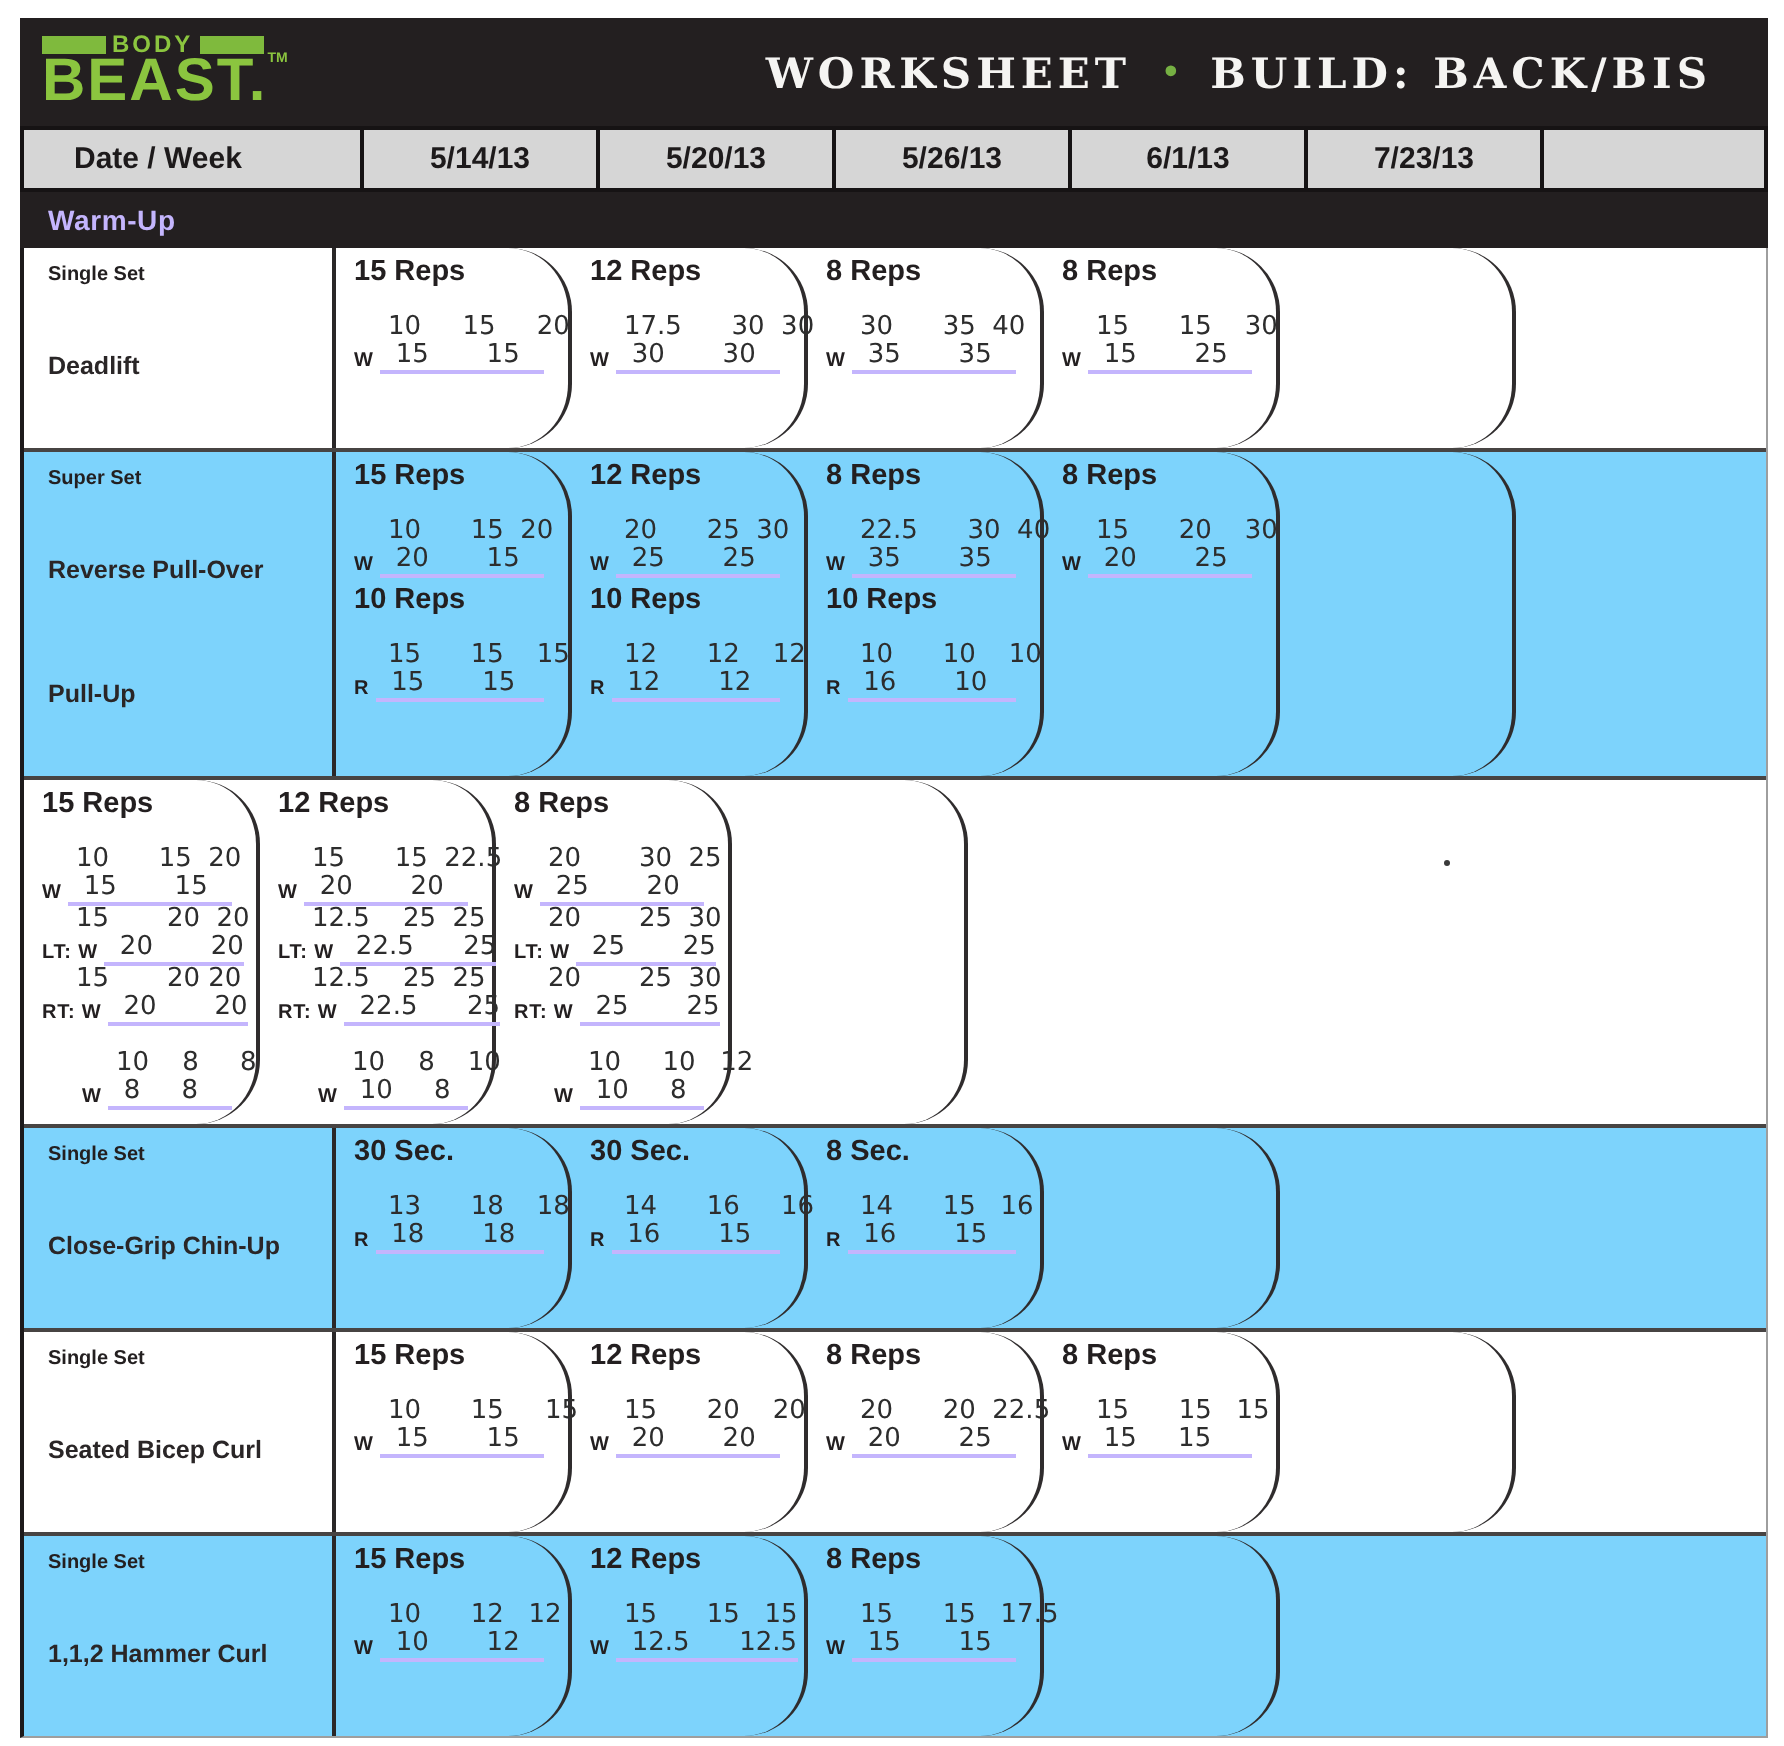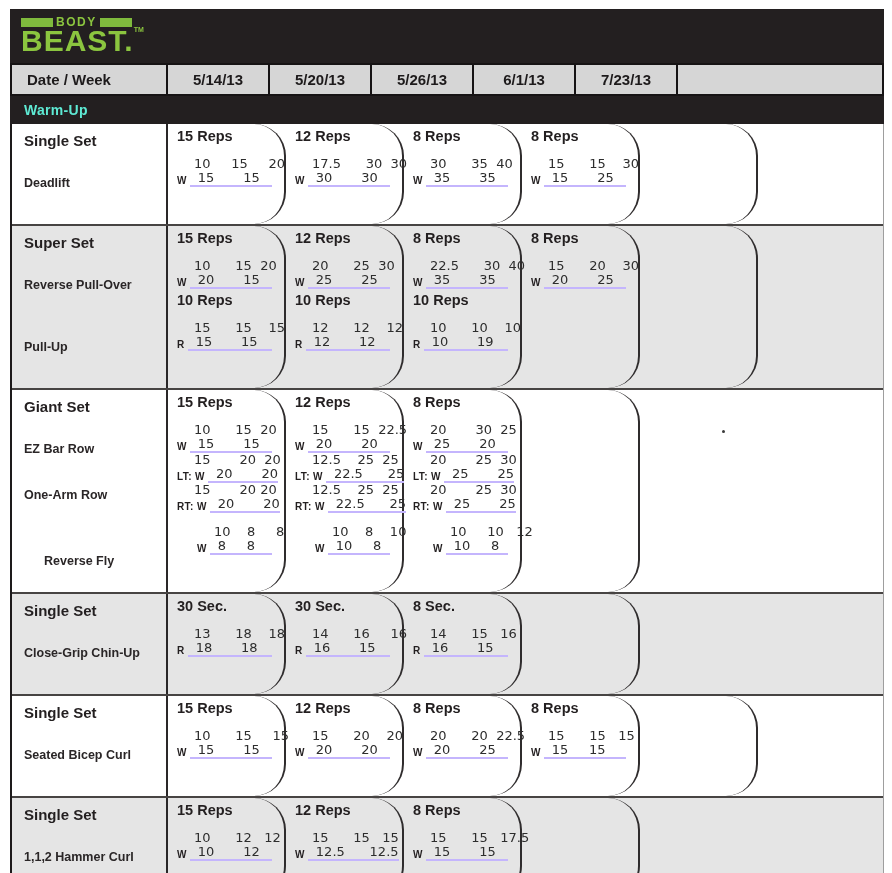--- a/index.html
+++ b/index.html
@@ -16,37 +16,37 @@
   .logo-tm { font-size:7px; vertical-align:top; letter-spacing:0; }
   .hdr-title { margin-left:auto; margin-right:28px; display:flex; align-items:center;
                font-family:"DejaVu Serif",serif; font-weight:bold; font-size:21px;
                color:#f5f4f2; letter-spacing:2.5px; white-space:nowrap; }
   .hdr-bullet { color:#76b043; font-size:15px; margin:0 15px; letter-spacing:0; }
 
   
   .date-row { display:flex; height:33px; background:#d6d6d6; border:2px solid #161314; border-bottom:2px solid #161314; }
   .date-cell { border-right:2px solid #161314; display:flex; align-items:center; justify-content:center;
                font-weight:bold; font-size:15px; color:#1d1a1b; }
-  .date-cell.lbl { width:156px; justify-content:flex-start; padding-left:15px; }
-  .date-cell.d { width:102px; }
+  .date-cell.lbl { width:170px; justify-content:flex-start; padding-left:25px; }
+  .date-cell.d { width:118px; }
   .date-cell.last { flex:1; border-right:none; }
 
   
-  .section-bar { height:28px; background:#231f20; color:#5eead4; font-weight:bold; font-size:14px;
+  .section-bar { height:28px; background:#231f20; color:#c4b5fd; font-weight:bold; font-size:14px;
                  display:flex; align-items:center; padding-left:14px; letter-spacing:.3px; }
 
   
   #rows { border-left:2px solid #1d1a1b; border-right:1px solid #9e9e9e; border-bottom:1px solid #9e9e9e; }
   .row { display:flex; background:#fff; border-top:2px solid #474443; position:relative; }
   .row:first-child { border-top:none; }
-  .row.shaded { background:#e5e5e5; }
+  .row.shaded { background:#7dd3fc; }
 
   .label-col { width:156px; border-right:2px solid #2a2728; position:relative;
                display:flex; flex-direction:column; padding:34px 0 4px 0; }
-  .set-type { position:absolute; top:8px; left:12px; font-weight:bold; font-size:15px; color:#231f20; }
+  .set-type { position:absolute; top:8px; left:12px; font-weight:bold; font-size:10px; color:#231f20; }
   .name-block { display:flex; flex-direction:column; justify-content:center; }
   .ex-name { font-weight:bold; font-size:12.5px; color:#2a2627; margin:0 0 12px 12px; }
 
   .dcol { width:118px; padding:5px 0 3px 0; display:flex; flex-direction:column;border-radius:32px; }
   .dcol.bordered { border-right:2px solid #2f2c2d; }
   .dcol.last { flex:1; border-right:none; }
 
   .cell-block { display:flex; flex-direction:column; justify-content:flex-end; overflow:visible; }
   .h-lg { height:62px; }
   .h-sm { height:30px; }
@@ -67,20 +67,25 @@
 
   <div class="hdr">
     <div class="logo">
       <div class="logo-top">
         <span class="logo-bar"></span>
         <span class="logo-body">BODY</span>
         <span class="logo-bar"></span>
       </div>
       <div class="logo-beast"><span>BEAST</span>.<span class="logo-tm">TM</span></div>
     </div>
+    <div class="hdr-title">
+      <span>WORKSHEET</span>
+      <span class="hdr-bullet">•</span>
+      <span>BUILD: BACK/BIS</span>
+    </div>
   </div>
 
   <div class="date-row">
     <div class="date-cell lbl">Date / Week</div>
     <div class="date-cell d">5/14/13</div>
     <div class="date-cell d">5/20/13</div>
     <div class="date-cell d">5/26/13</div>
     <div class="date-cell d">6/1/13</div>
     <div class="date-cell d">7/23/13</div>
     <div class="date-cell last"></div>
@@ -196,21 +201,21 @@
             <div class="entry-line">
               <span class="prefix">W</span>
               <span class="hand entry">35       35</span>
             </div>
           </div>
           <div class="cell-block h-lg">
             <div class="target">10 Reps</div>
             <div class="hand top-row">10      10    10</div>
             <div class="entry-line">
               <span class="prefix">R</span>
-              <span class="hand entry">10       19</span>
+              <span class="hand entry">16       10</span>
             </div>
           </div>
         </div>
         <div class="dcol bordered">
           <div class="cell-block h-lg">
             <div class="target">8 Reps</div>
             <div class="hand top-row">15      20    30</div>
             <div class="entry-line">
               <span class="prefix">W</span>
               <span class="hand entry">20       25</span>
@@ -221,35 +226,20 @@
         <div class="dcol bordered">
           <div class="cell-block h-lg"></div>
           <div class="cell-block h-lg"></div>
         </div>
         <div class="dcol last">
           <div class="cell-block h-lg"></div>
           <div class="cell-block h-lg"></div>
         </div>
       </div>
       <div class="row">
-        <div class="label-col">
-          <div class="set-type">Giant Set</div>
-          <div class="name-block h-lg">
-            <div class="ex-name">EZ Bar Row</div>
-          </div>
-          <div class="name-block h-sm">
-            <div class="ex-name">One-Arm Row</div>
-          </div>
-          <div class="name-block h-sm">
-            <div class="ex-name"></div>
-          </div>
-          <div class="name-block h-md">
-            <div class="ex-name">Reverse Fly</div>
-          </div>
-        </div>
         <div class="dcol bordered">
           <div class="cell-block h-lg">
             <div class="target">15 Reps</div>
             <div class="hand top-row">10      15  20</div>
             <div class="entry-line">
               <span class="prefix">W</span>
               <span class="hand entry">15       15</span>
             </div>
           </div>
           <div class="cell-block h-sm">

